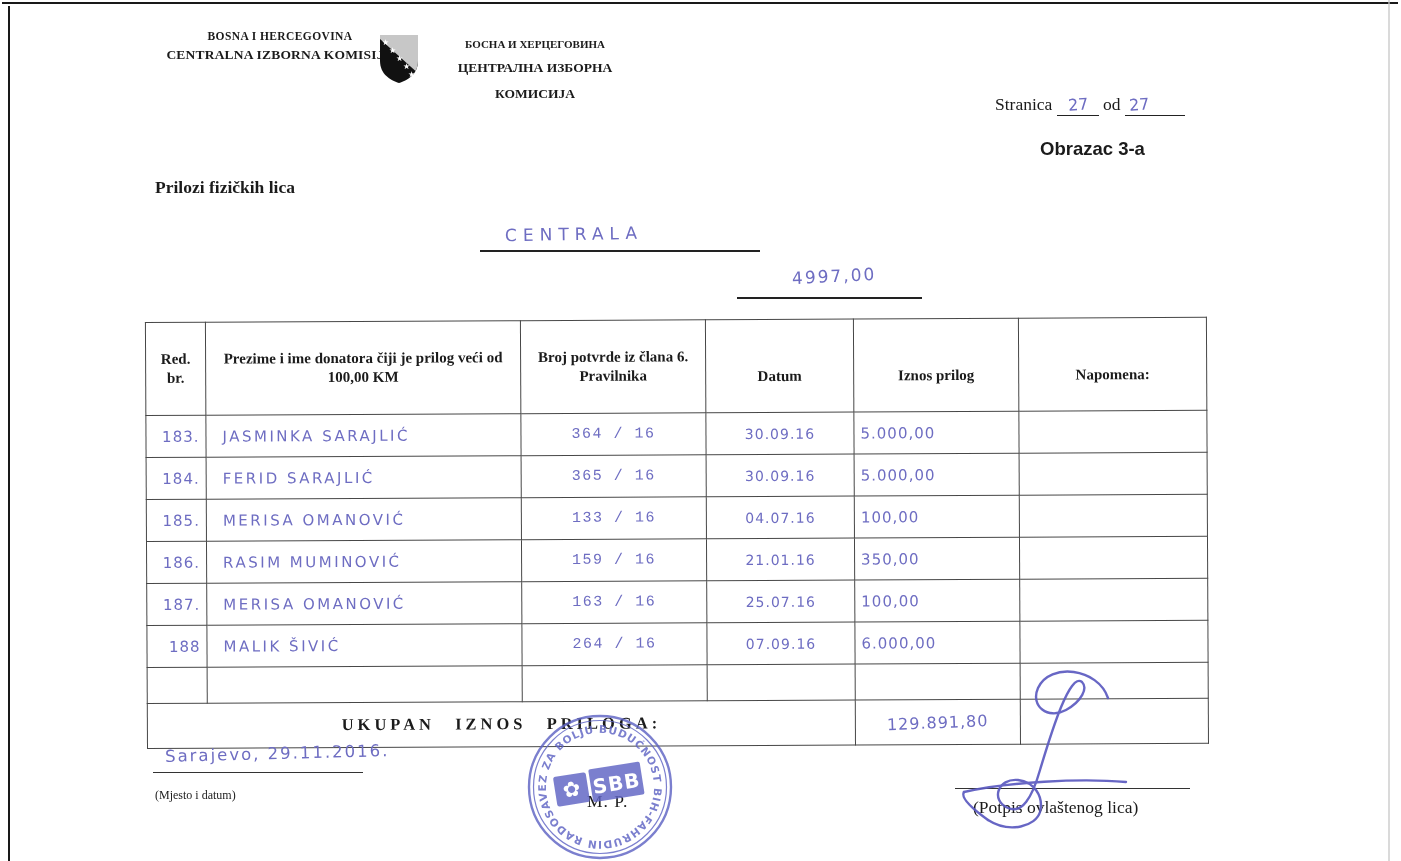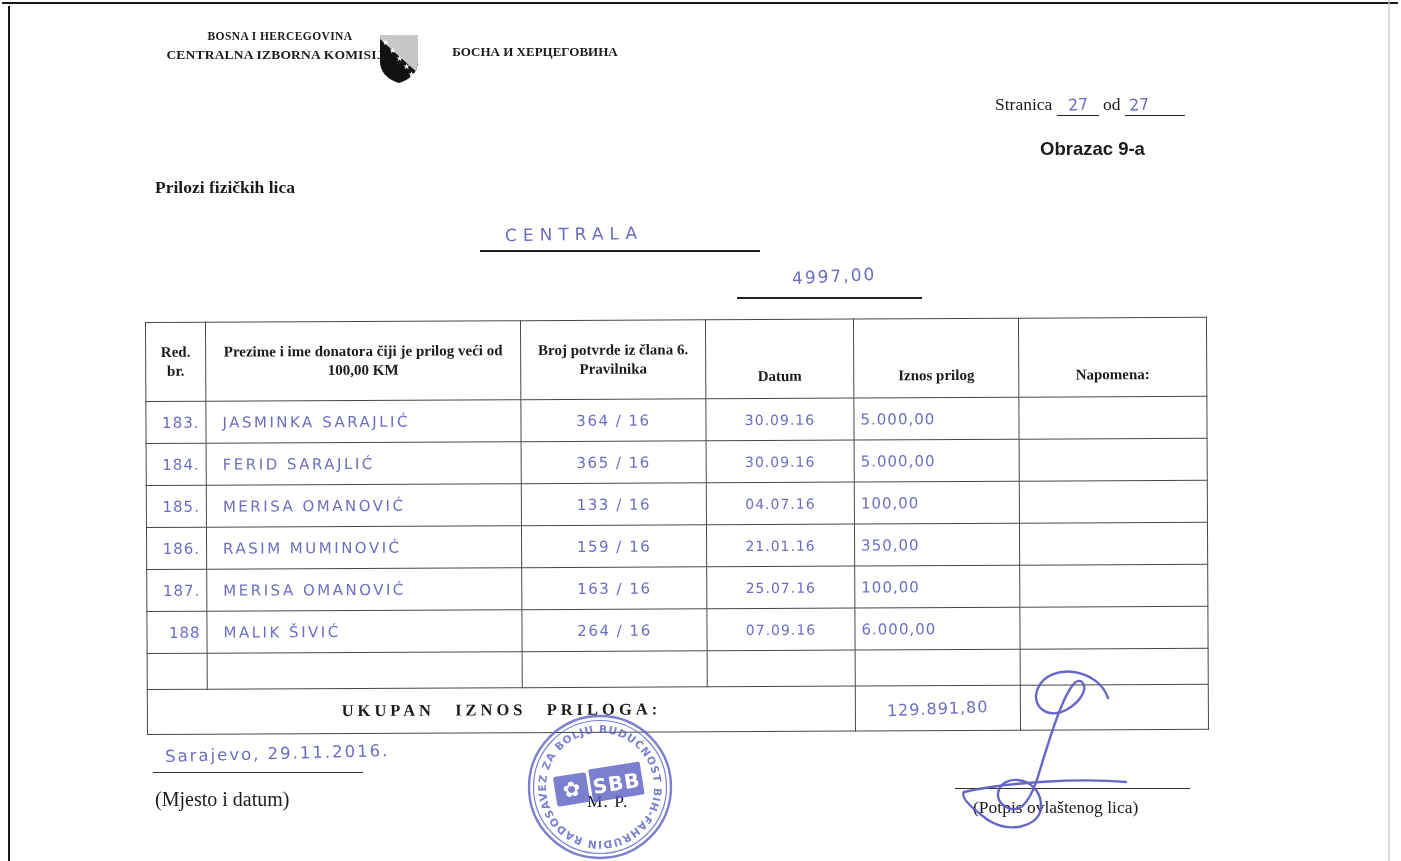--- a/index.html
+++ b/index.html
@@ -11,21 +11,21 @@
   .frame-left{position:absolute;left:8px;top:6px;width:2px;height:855px;background:#191919;}
   .frame-right{position:absolute;left:1388px;top:0;width:2px;height:861px;background:#c6c6c6;opacity:.65;}
 
   .abs{position:absolute;}
 
   
   .hdr-latin{left:165px;top:28px;width:230px;text-align:center;font-weight:bold;line-height:1.45;}
   .hdr-latin .l1{font-size:11.5px;letter-spacing:.4px;}
   .hdr-latin .l2,.hdr-latin .l3{font-size:13.5px;letter-spacing:.2px;}
   .hdr-cyr{left:430px;top:34px;width:210px;text-align:center;font-weight:bold;line-height:1.9;}
-  .hdr-cyr .l1{font-size:13px;margin-top:6px;}
+  .hdr-cyr .l1{font-size:11px;}
   .hdr-cyr .l2{font-size:13.5px;}
 
   .stranica{left:995px;top:94px;font-size:17.5px;}
   .stranica .seg{display:inline-block;}
   .uline{display:inline-block;border-bottom:1.8px solid #222;}
   .obrazac{left:1040px;top:138px;font-family:"Liberation Sans",sans-serif;font-weight:bold;font-size:18.5px;}
 
   .sec-title{left:155px;top:177px;font-weight:bold;font-size:17.5px;}
   .org-line{left:155px;top:225px;font-weight:bold;font-size:17.5px;}
   .org-underline{left:480px;top:200px;width:280px;height:50px;border-bottom:2px solid #222;}
@@ -38,35 +38,35 @@
   .hw-st{position:absolute;left:792px;top:266px;font-size:17px;letter-spacing:2px;transform:rotate(-3deg);}
   .hw-pg{font-size:16px;transform:rotate(-4deg);display:inline-block;}
   .hw-place{position:absolute;left:165px;top:744px;font-size:16.5px;letter-spacing:2px;transform:rotate(-1.5deg);}
   .hw-total{font-size:16px;letter-spacing:1px;display:inline-block;transform:rotate(-2deg);}
 
   
   .donors{position:absolute;left:147px;top:322px;width:1061px;border-collapse:collapse;
           transform:rotate(-0.28deg);transform-origin:left bottom;table-layout:fixed;}
   .donors th,.donors td{border:1.4px solid #474747;padding:0 6px;overflow:visible;}
   .donors thead th{font-size:15px;font-weight:bold;text-align:center;height:66px;line-height:1.25;}
-  .donors .th-bottom{vertical-align:bottom;padding-bottom:12px;}
+  .donors .th-bottom{vertical-align:bottom;padding-bottom:26px;}
   .donors tbody td{height:41px;font-size:15px;}
   .cell-redbr{text-align:right;letter-spacing:1px;}
   .cell-name{text-align:left;padding-left:16px !important;letter-spacing:2.5px;}
-  .cell-cert{text-align:center;letter-spacing:1.5px;}
+  .cell-cert{text-align:center;letter-spacing:1.5px;font-family:Liberation Mono, monospace;}
   .cell-date{text-align:center;letter-spacing:1px;font-size:14px !important;}
   .cell-amount{text-align:left;letter-spacing:1px;}
   .empty-row td{height:35px;}
   .total-row td{height:44px;}
   .total-label{font-weight:bold;font-size:16.5px;text-align:center;letter-spacing:4px;word-spacing:12px;}
   .total-amt{text-align:center;}
 
   
   .place-underline{left:153px;top:735px;width:210px;height:37px;border-bottom:1.8px solid #333;}
-  .mjesto{left:155px;top:788px;font-size:20px;}
+  .mjesto{left:155px;top:788px;font-size:12px;}
   .mp{left:587px;top:791px;font-size:17.5px;letter-spacing:1px;z-index:1;}
   .stamp{left:524px;top:712px;z-index:2;opacity:.82;}
   .sig-underline{left:955px;top:752px;width:235px;height:36px;border-bottom:1.8px solid #333;}
   .potpis{left:973px;top:797px;font-size:17.5px;}
   .sig-svg{left:930px;top:650px;z-index:3;}
 </style>
 </head>
 <body>
 
 <div id="page">
@@ -89,30 +89,31 @@
         <text x="11" y="20">★</text>
         <text x="18" y="28">★</text>
         <text x="25" y="36">★</text>
         <text x="30" y="44">★</text>
       </g>
     </svg>
   </div>
 
   <div class="abs hdr-cyr">
     <div class="l1">БОСНА И ХЕРЦЕГОВИНА</div>
+    <div class="l2">ЦЕНТРАЛНА ИЗБОРНА КОМИСИЈА</div>
   </div>
 
   <div class="abs stranica">
     <span class="seg">Stranica</span>
     <span class="uline" style="width:42px;text-align:center;"><span class="hw hw-pg">27</span></span>
     <span class="seg">od</span>
     <span class="uline" style="width:56px;text-align:left;padding-left:4px;"><span class="hw hw-pg">27</span></span>
   </div>
 
-  <div class="abs obrazac">Obrazac 9-a</div>
+  <div class="abs obrazac">Obrazac 3-a</div>
 
   <div class="abs sec-title">Prilozi fizičkih lica</div>
 
   <div class="abs org-underline"></div>
   <div class="hw hw-org">CENTRALA</div>
 
   <div class="abs st-underline"></div>
   <div class="hw hw-st">4997,00</div>
 
   <table class="donors">

